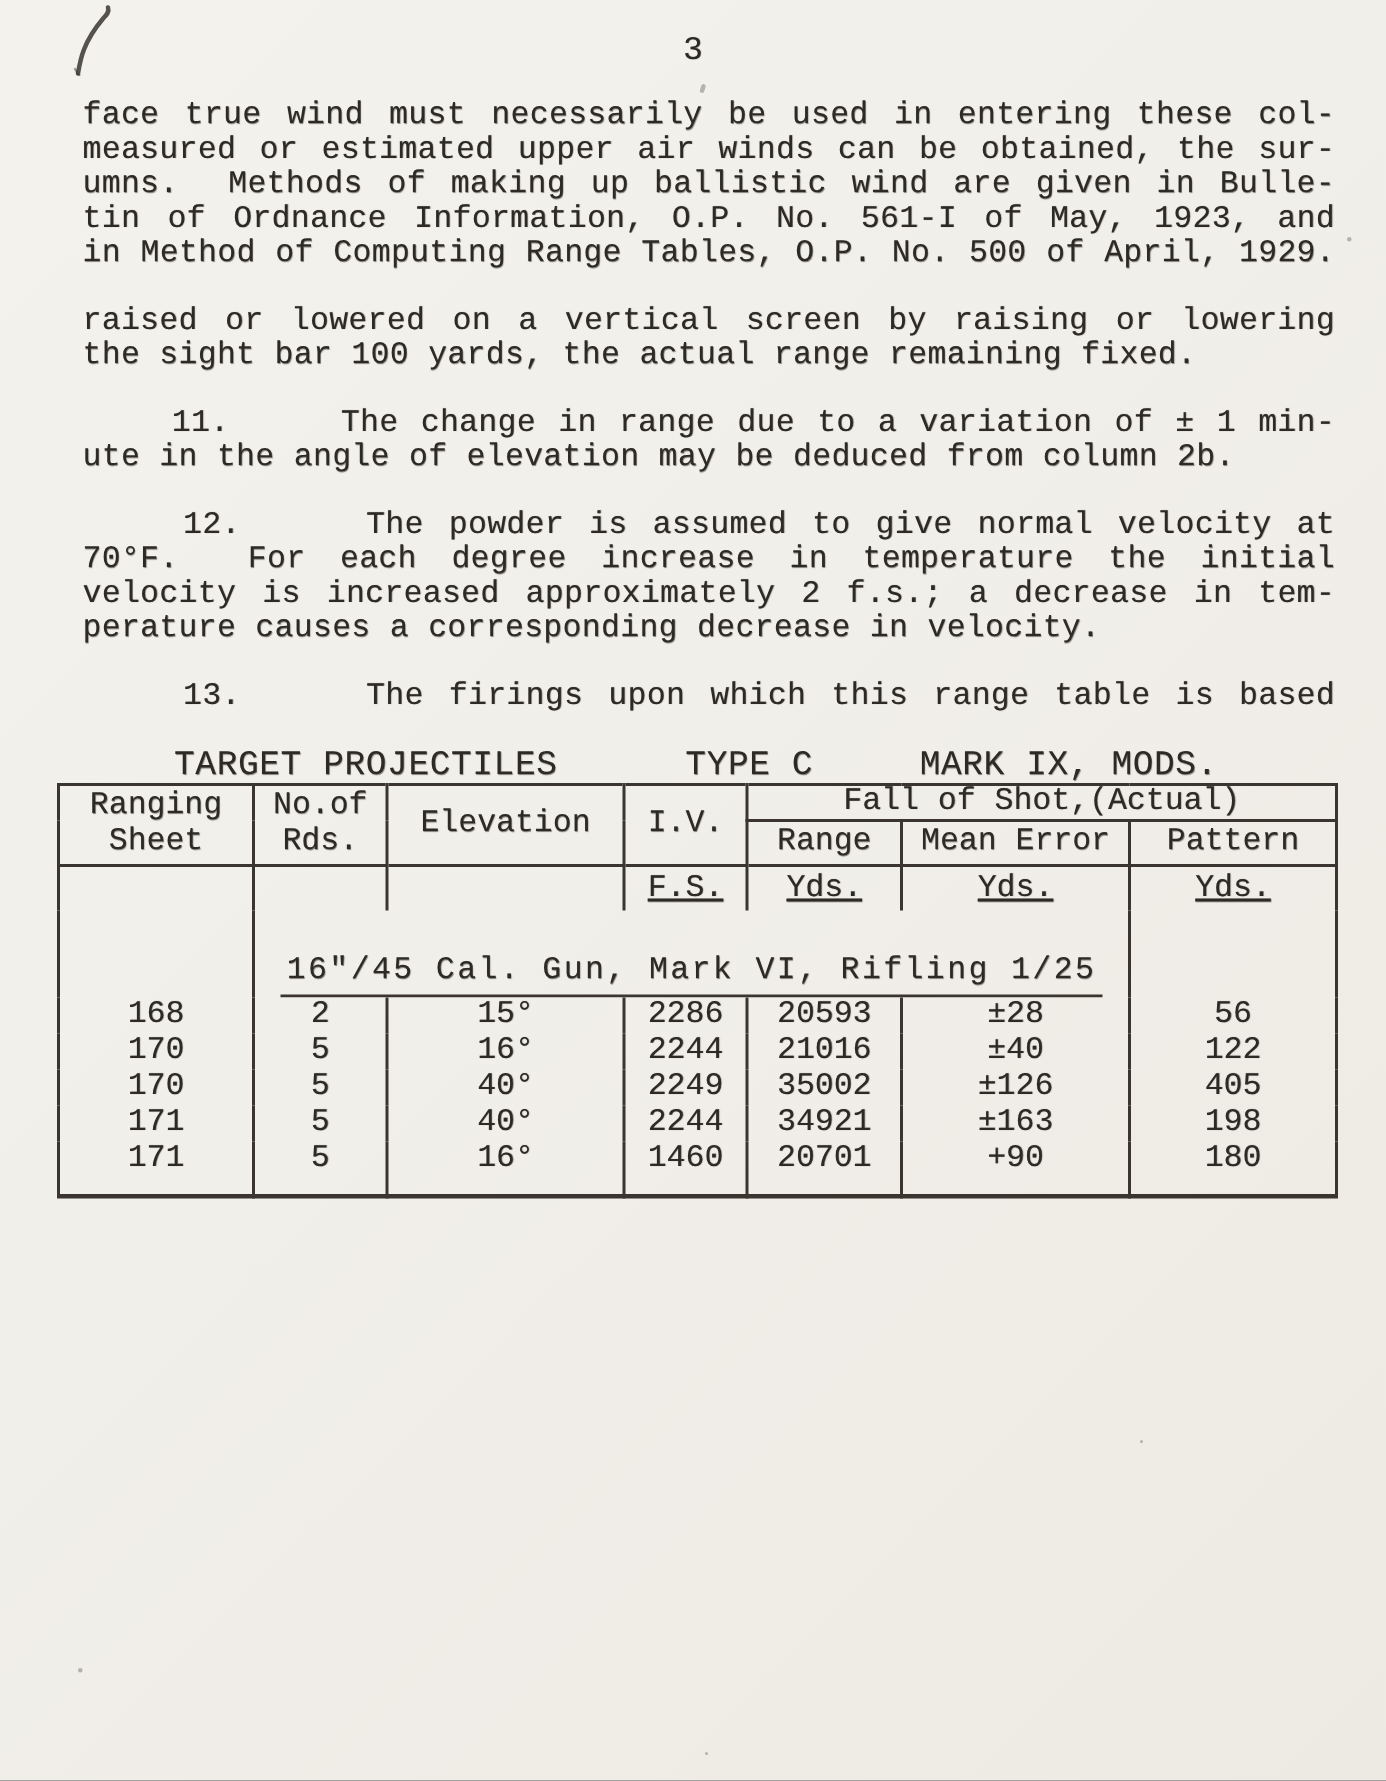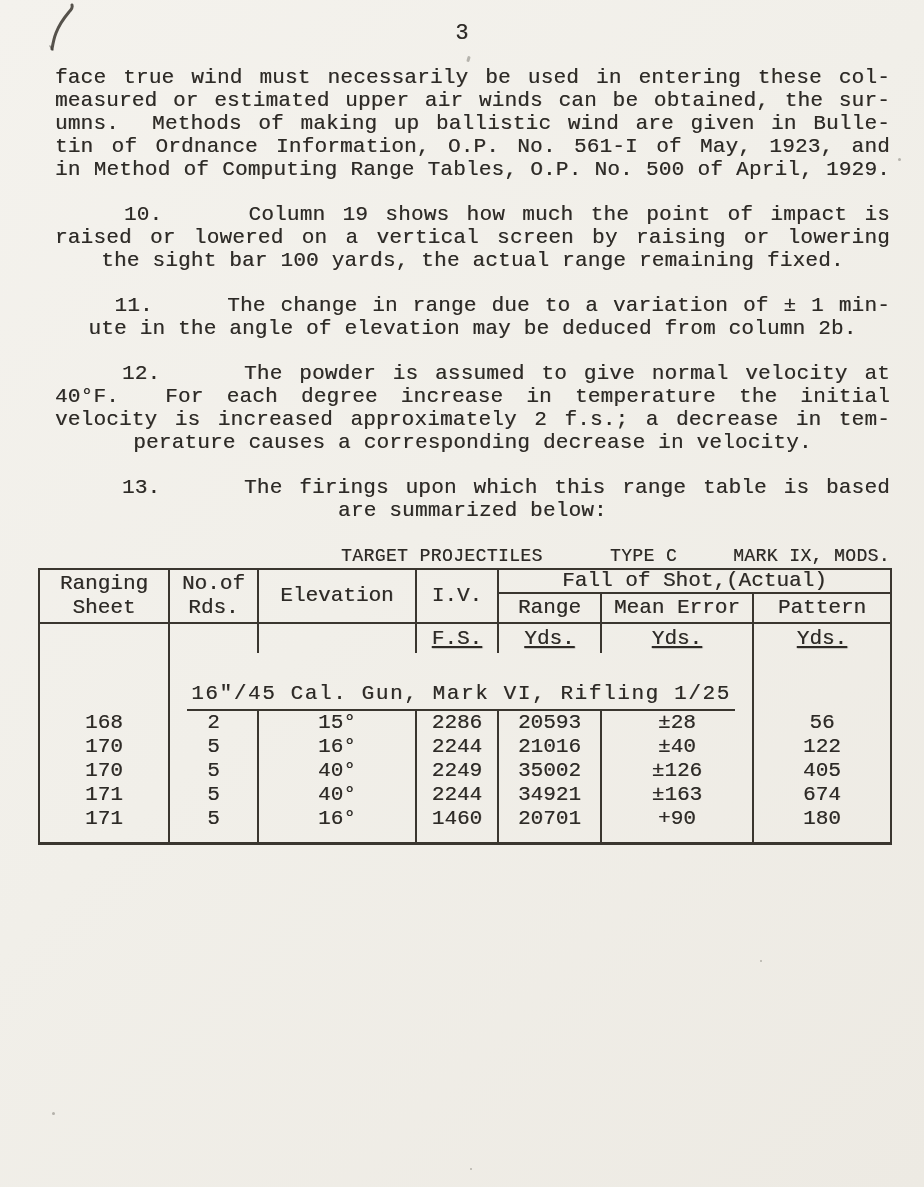--- a/index.html
+++ b/index.html
@@ -32,29 +32,29 @@
   .ln {
     display: block;
     height: 23px;
     line-height: 23px;
     font-size: 21px;
     letter-spacing: 0.2px;
     white-space: pre-wrap;
     overflow: hidden;
   }
   .ln.j  { text-align: justify; text-align-last: justify; }
-  .ln.l  { text-align: center; }
+  .ln.l  { text-align: left; }
 
   .table-block { margin: 23px 34px 0 38px; width: 852px; }
 
   .table-title {
-    font-size: 18px;
+    font-size: 23px;
     line-height: 23px;
     height: 23px;
-    text-align: right;
+    text-align: center;
     white-space: pre;
     letter-spacing: 0.4px;
     overflow: hidden;
   }
 
   table.firings {
     width: 852px;
     table-layout: fixed;
     border-collapse: collapse;
     border: 2px solid #3a362f;
@@ -115,40 +115,38 @@
 
     <div class="para">
       <div class="ln j">face true wind must necessarily be used in entering these col-</div>
       <div class="ln j">measured or estimated upper air winds can be obtained, the sur-</div>
       <div class="ln j">umns.  Methods of making up ballistic wind are given in Bulle-</div>
       <div class="ln j">tin of Ordnance Information, O.P. No. 561-I of May, 1923, and</div>
       <div class="ln j">in Method of Computing Range Tables, O.P. No. 500 of April, 1929.</div>
     </div>
 
     <div class="para">
-      <div class="ln j">    10.     Column 19 shows how much the point of impact is</div>
       <div class="ln j">raised or lowered on a vertical screen by raising or lowering</div>
       <div class="ln l">the sight bar 100 yards, the actual range remaining fixed.</div>
     </div>
 
     <div class="para">
       <div class="ln j">    11.     The change in range due to a variation of ± 1 min-</div>
       <div class="ln l">ute in the angle of elevation may be deduced from column 2b.</div>
     </div>
 
     <div class="para">
       <div class="ln j">    12.     The powder is assumed to give normal velocity at</div>
-      <div class="ln j">40°F.  For each degree increase in temperature the initial</div>
+      <div class="ln j">70°F.  For each degree increase in temperature the initial</div>
       <div class="ln j">velocity is increased approximately 2 f.s.; a decrease in tem-</div>
       <div class="ln l">perature causes a corresponding decrease in velocity.</div>
     </div>
 
     <div class="para">
       <div class="ln j">    13.     The firings upon which this range table is based</div>
-      <div class="ln l">are summarized below:</div>
     </div>
 
   </div>
 
   <div class="table-block">
 
     <div class="table-title">TARGET PROJECTILES      TYPE C     MARK IX, MODS.</div>
 
     <table class="firings">
       <colgroup>
@@ -217,21 +215,21 @@
           <td>±126</td>
           <td>405</td>
         </tr>
         <tr class="dr">
           <td class="bl0">171</td>
           <td>5</td>
           <td>40°</td>
           <td>2244</td>
           <td>34921</td>
           <td>±163</td>
-          <td>674</td>
+          <td>198</td>
         </tr>
         <tr class="dr dr-last">
           <td class="bl0">171</td>
           <td>5</td>
           <td>16°</td>
           <td>1460</td>
           <td>20701</td>
           <td>+90</td>
           <td>180</td>
         </tr>

